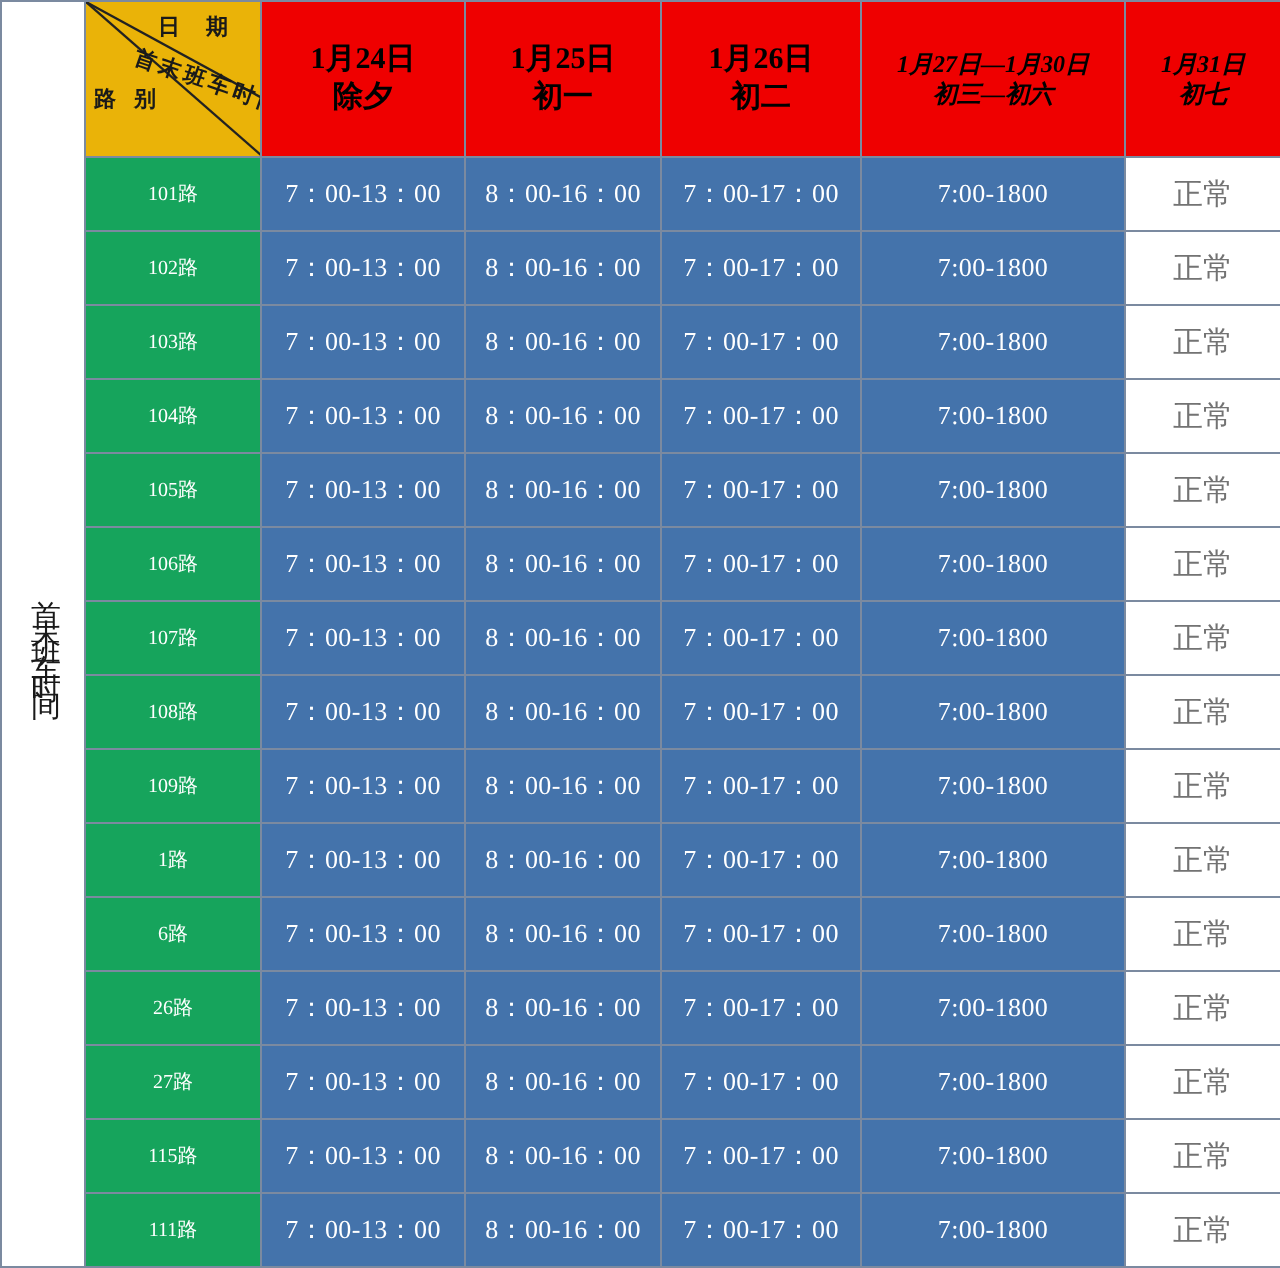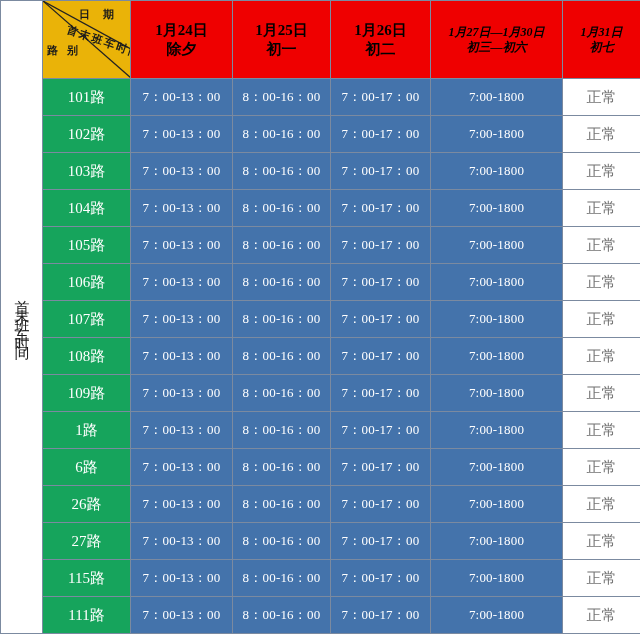--- a/index.html
+++ b/index.html
@@ -102,21 +102,21 @@
     border: 1px solid #ef0000;
     height: 77px;
   }
   td.dayhead .l2 { display: block; }
   td.dayhead.narrow { font-size: 12px; font-style: italic; }
 
   
   td.route {
     background: #16a45c;
     color: #ffffff;
-    font-size: 15px;
+    font-size: 10px;
     border: 1px solid #0f8d4c;
   }
   td.time {
     background: #4473ab;
     color: #ffffff;
     font-size: 13px;
     letter-spacing: 0.2px;
     border: 1px solid #2f5a91;
   }
   td.status {

